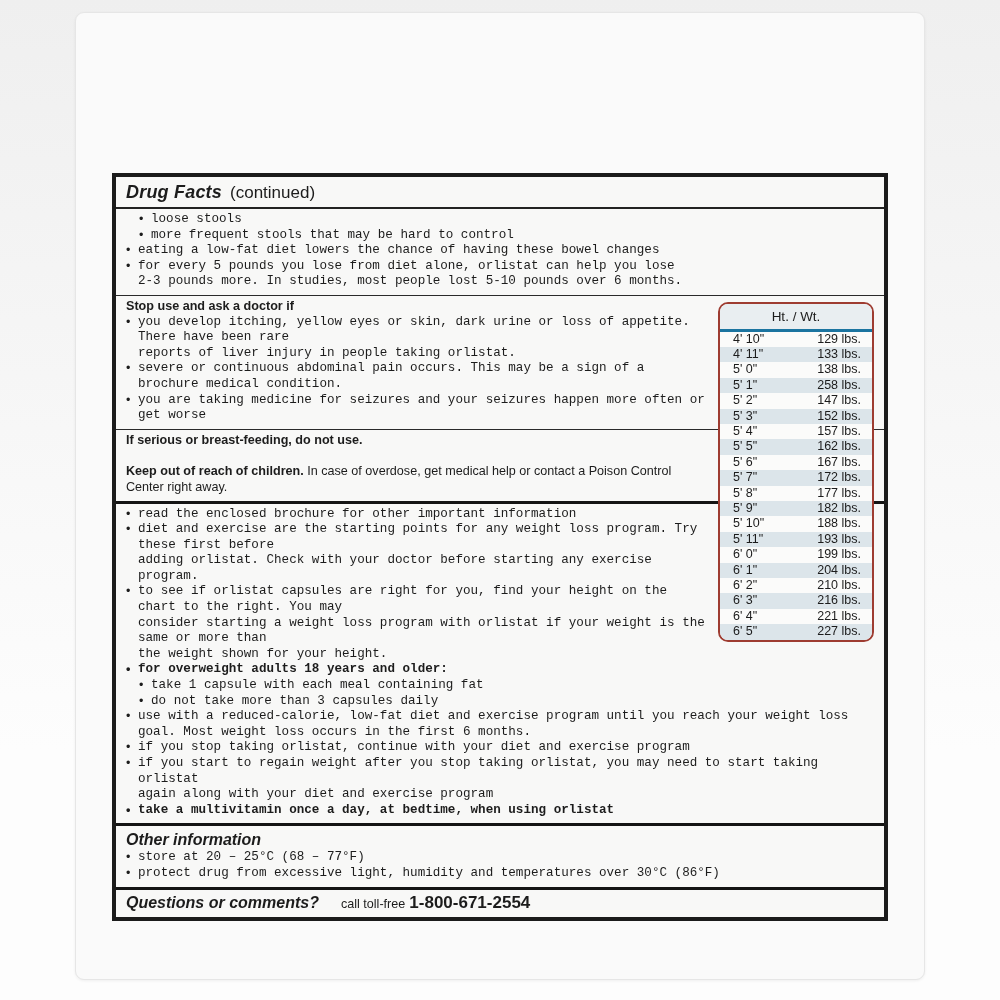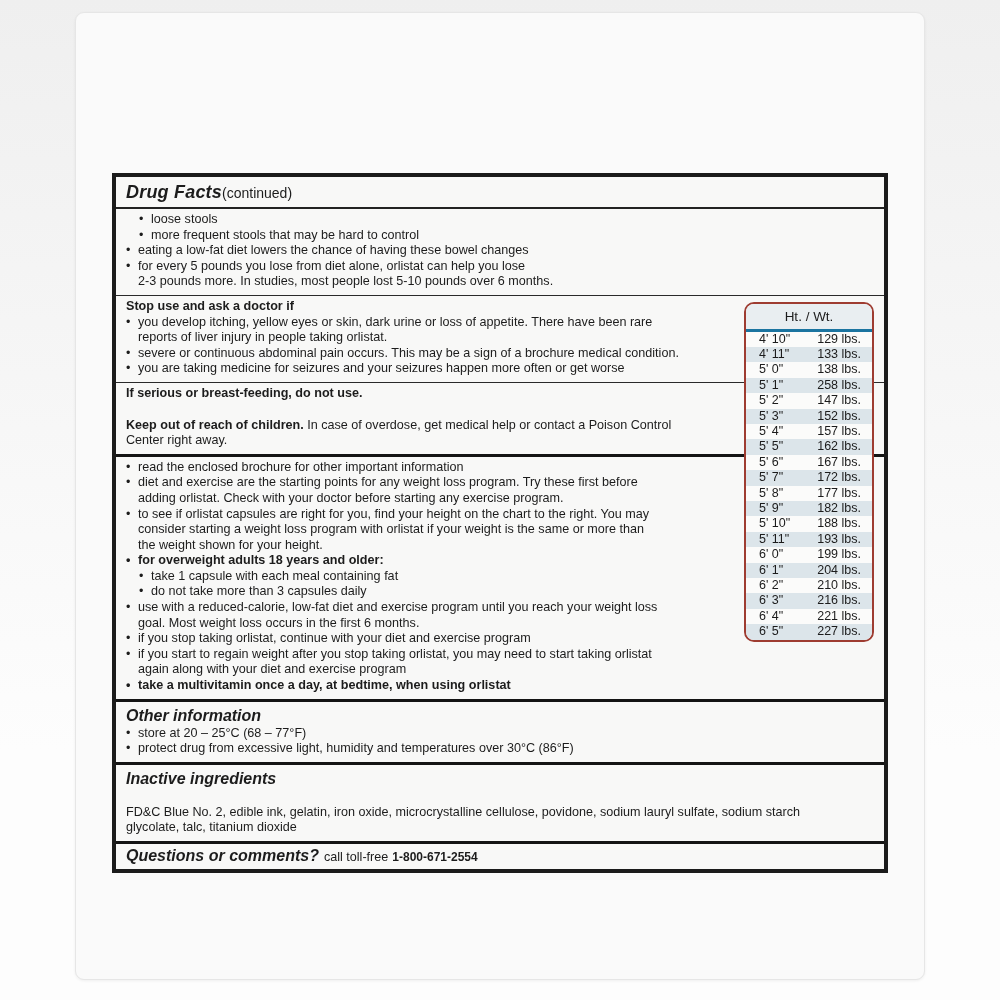--- a/index.html
+++ b/index.html
@@ -24,38 +24,38 @@
     width:776px;
     background:#f8f8f7;
     border:4px solid #1b1b1b;
   }
   
   .panel-title {
     padding:5px 10px 4px;
     border-bottom:2px solid #222;
   }
   .panel-title .main { font-style:italic; font-weight:bold; font-size:18px; letter-spacing:0.2px;text-align:center; }
-  .panel-title .cont { font-size:14px; margin-left:0; }
+  .panel-title .cont { font-size:17px; margin-left:8px; }
   
   .sec { padding:3px 10px 5px; font-size:12.6px; line-height:15.6px; }
   .rule-thin  { border-top:1.5px solid #2a2a2a; }
   .rule-thick { border-top:3.5px solid #141414; }
   .sec-heading { font-style:italic; font-weight:bold; font-size:16px; line-height:21px; }
   .bold-lead { font-weight:bold; }
   .flowtext { white-space:pre-line;margin-top:16px; }
   
   .bullet { display:flex; align-items:flex-start; }
   .bullet .dot { flex:0 0 12px; width:12px; }
-  .bullet .txt { flex:1 1 auto; white-space:pre-line; }
+  .bullet .txt { flex:1 1 auto; white-space:pre-line;font-family:Liberation Mono, monospace; }
   .bullet.sub { margin-left:13px; }
   .bullet.bold { font-weight:bold; }
   
   .htwt {
     float:right;
-    width:130px;
+    width:156px;
     margin:3px 0 8px 9px;
     background:#fbfbfa;
     border:2.5px solid var(--tbl-border, #9e3c31);
     border-radius:10px;
     overflow:hidden;
   }
   .htwt-header {
     background:var(--tbl-header-bg, #e9eef1);
     text-align:center;
     font-size:13.5px;
@@ -66,22 +66,22 @@
     display:flex; justify-content:space-between;
     font-size:12.5px; line-height:15.4px;
     padding:0 11px 0 13px;
   }
   .tbody .trow:nth-child(even) { background:var(--tbl-shade, #dce5ea); }
   .trow .wt { text-align:right; }
   .clear { clear:both; }
   
   .questions { padding:3px 10px 4px; }
   .q-head { font-style:italic; font-weight:bold; font-size:16px; }
-  .q-mid  { font-size:12.6px; margin-left:5px; }
-  .q-phone{ font-size:12px; font-weight:bold; margin-left:4px; }
+  .q-mid  { font-size:12.6px; margin-left:22px; }
+  .q-phone{ font-size:17px; font-weight:bold; margin-left:4px; }
 </style>
 </head>
 <body>
 
 <div class="page">
   <div class="panel">
 
     <div class="panel-title">
       <span class="main">Drug Facts</span><span class="cont">(continued)</span>
     </div>
@@ -274,24 +274,19 @@
       <div class="bullet">
           <span class="dot">•</span>
           <span class="txt">store at 20 – 25°C (68 – 77°F)</span>
         </div>
         <div class="bullet">
           <span class="dot">•</span>
           <span class="txt">protect drug from excessive light, humidity and temperatures over 30°C (86°F)</span>
         </div>
     </div>
 
-    <div class="sec rule-thick">
-      <div class="sec-heading">Inactive ingredients</div>
-      <div class="flowtext">FD&amp;C Blue No. 2, edible ink, gelatin, iron oxide, microcrystalline cellulose, povidone, sodium lauryl sulfate, sodium starch
-glycolate, talc, titanium dioxide</div>
-    </div>
 
     <div class="questions rule-thick">
       <span class="q-head">Questions or comments?</span><span class="q-mid">call toll-free</span><span class="q-phone">1-800-671-2554</span>
     </div>
 
   </div>
 </div>
 
 </body></html>

